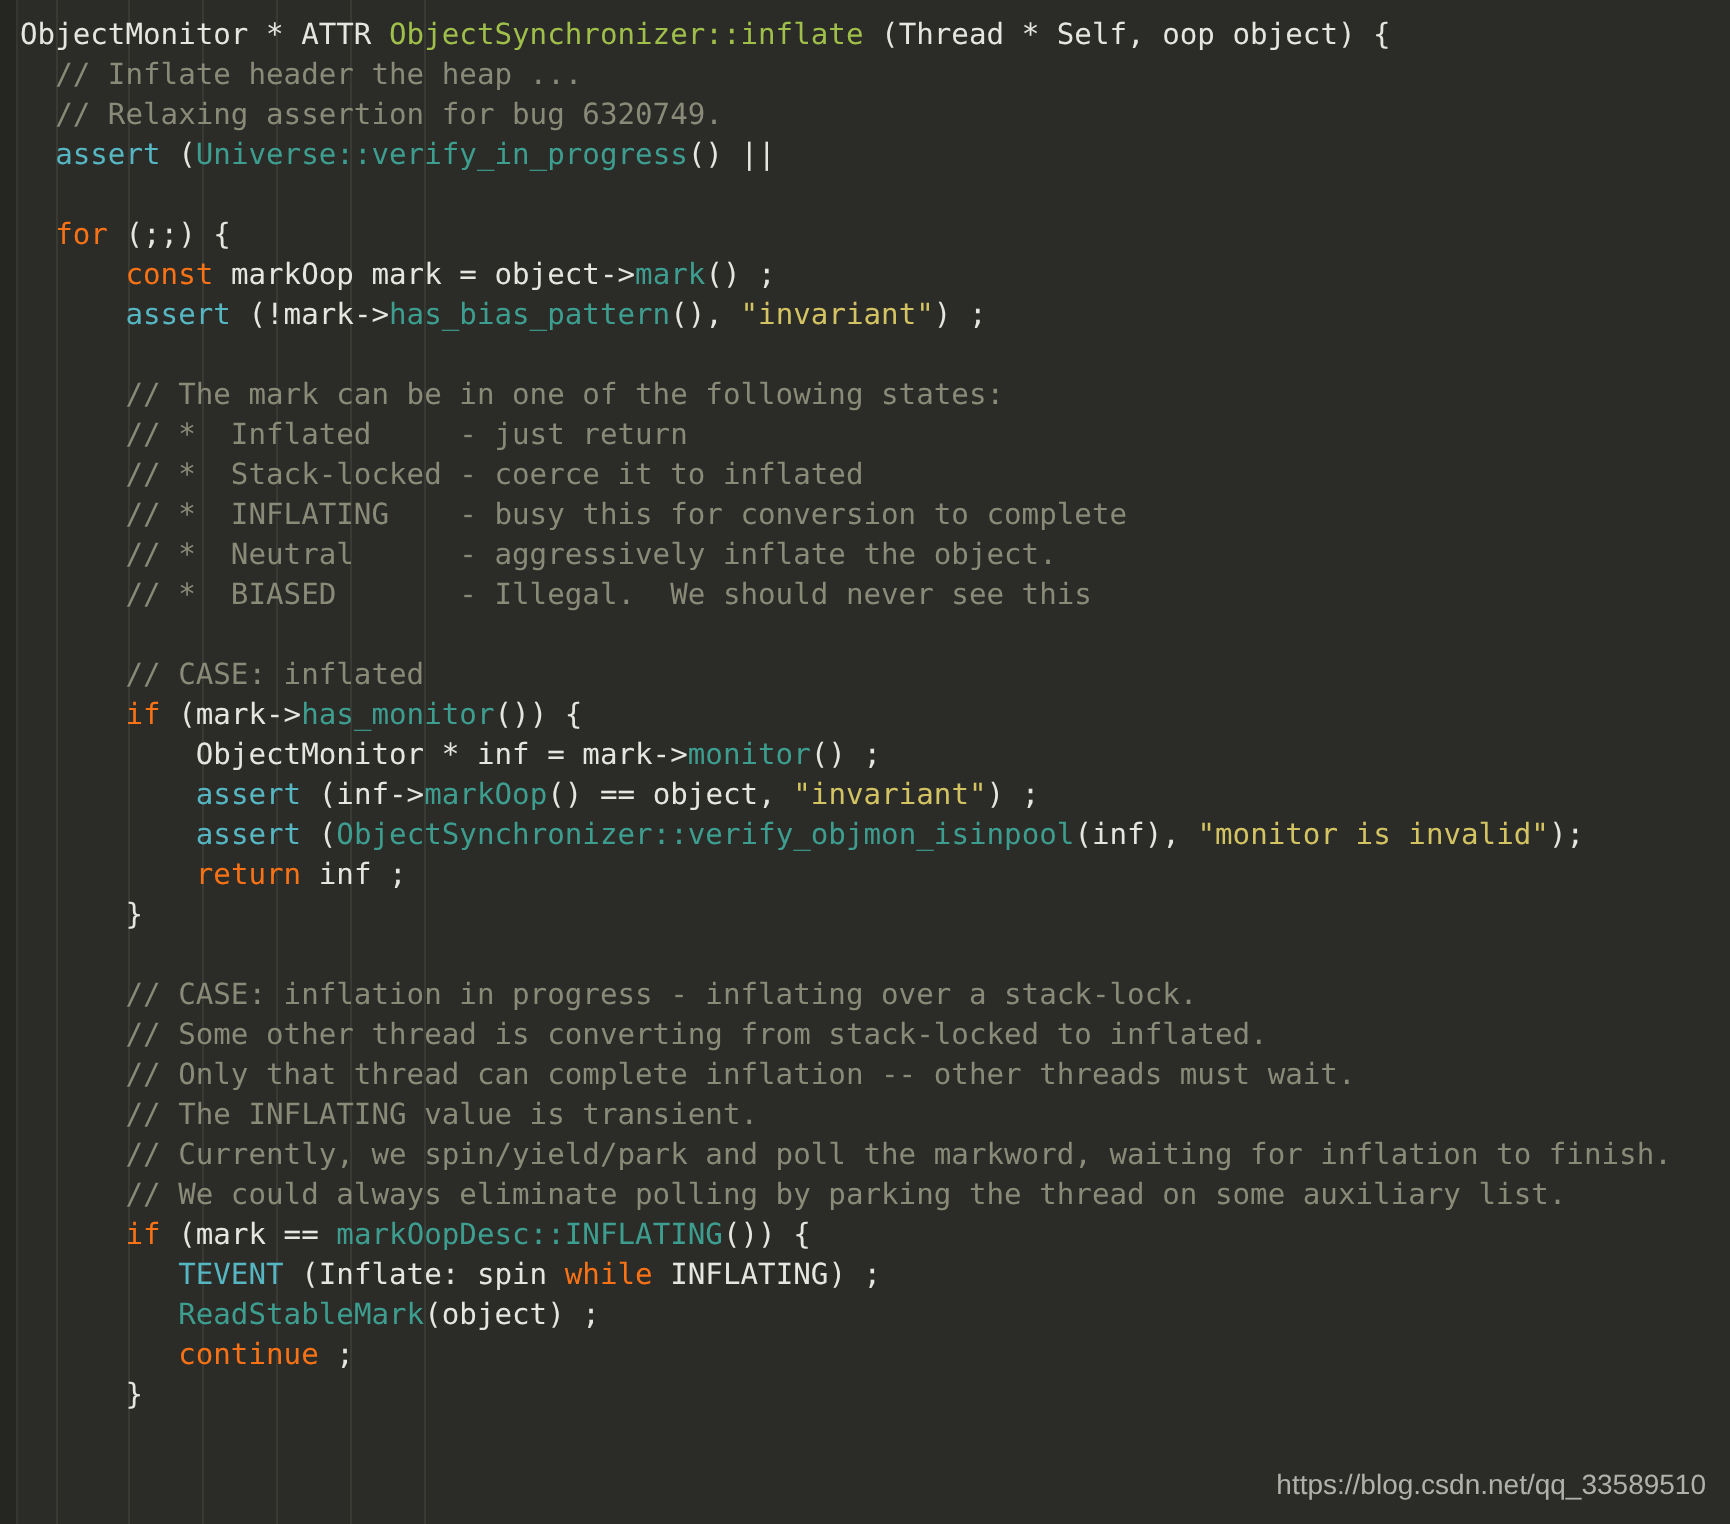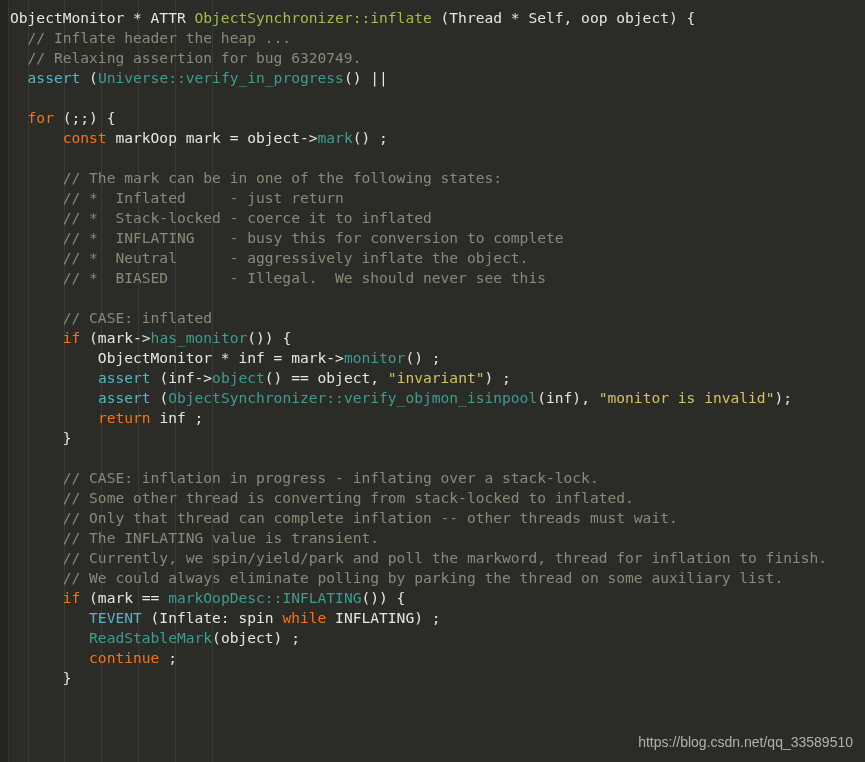--- a/index.html
+++ b/index.html
@@ -82,41 +82,42 @@
       <div class="indent-guide" style="left: 212px;"></div>
     </div>
   <div id="code-area">
       <div class="code-line"><span class="t-plain">ObjectMonitor * ATTR </span><span class="t-type">ObjectSynchronizer::inflate</span><span class="t-plain"> (Thread * Self, oop object) {</span></div>
       <div class="code-line"><span class="t-comment">  // Inflate header the heap ...</span></div>
       <div class="code-line"><span class="t-comment">  // Relaxing assertion for bug 6320749.</span></div>
       <div class="code-line"><span class="t-plain">  </span><span class="t-assert">assert</span><span class="t-plain"> (</span><span class="t-fn">Universe::verify_in_progress</span><span class="t-plain">() ||</span></div>
       <div class="code-line">&nbsp;</div>
       <div class="code-line"><span class="t-plain">  </span><span class="t-keyword">for</span><span class="t-plain"> (;;) {</span></div>
       <div class="code-line"><span class="t-plain">      </span><span class="t-keyword">const</span><span class="t-plain"> markOop mark = object-&gt;</span><span class="t-fn">mark</span><span class="t-plain">() ;</span></div>
+      <div class="code-line"><span class="t-plain">      </span><span class="t-assert">assert</span><span class="t-plain"> (!mark-&gt;</span><span class="t-fn">has_bias_pattern</span><span class="t-plain">(), </span><span class="t-string">"invariant"</span><span class="t-plain">) ;</span></div>
       <div class="code-line">&nbsp;</div>
       <div class="code-line"><span class="t-comment">      // The mark can be in one of the following states:</span></div>
       <div class="code-line"><span class="t-comment">      // *  Inflated     - just return</span></div>
       <div class="code-line"><span class="t-comment">      // *  Stack-locked - coerce it to inflated</span></div>
       <div class="code-line"><span class="t-comment">      // *  INFLATING    - busy this for conversion to complete</span></div>
       <div class="code-line"><span class="t-comment">      // *  Neutral      - aggressively inflate the object.</span></div>
       <div class="code-line"><span class="t-comment">      // *  BIASED       - Illegal.  We should never see this</span></div>
       <div class="code-line">&nbsp;</div>
       <div class="code-line"><span class="t-comment">      // CASE: inflated</span></div>
       <div class="code-line"><span class="t-plain">      </span><span class="t-keyword">if</span><span class="t-plain"> (mark-&gt;</span><span class="t-fn">has_monitor</span><span class="t-plain">()) {</span></div>
       <div class="code-line"><span class="t-plain">          ObjectMonitor * inf = mark-&gt;</span><span class="t-fn">monitor</span><span class="t-plain">() ;</span></div>
-      <div class="code-line"><span class="t-plain">          </span><span class="t-assert">assert</span><span class="t-plain"> (inf-&gt;</span><span class="t-fn">object</span><span class="t-plain">() == object, </span><span class="t-string">"invariant"</span><span class="t-plain">) ;</span></div>
+      <div class="code-line"><span class="t-plain">          </span><span class="t-assert">assert</span><span class="t-plain"> (inf-&gt;</span><span class="t-fn">markOop</span><span class="t-plain">() == object, </span><span class="t-string">"invariant"</span><span class="t-plain">) ;</span></div>
       <div class="code-line"><span class="t-plain">          </span><span class="t-assert">assert</span><span class="t-plain"> (</span><span class="t-fn">ObjectSynchronizer::verify_objmon_isinpool</span><span class="t-plain">(inf), </span><span class="t-string">"monitor is invalid"</span><span class="t-plain">);</span></div>
       <div class="code-line"><span class="t-plain">          </span><span class="t-keyword">return</span><span class="t-plain"> inf ;</span></div>
       <div class="code-line"><span class="t-plain">      }</span></div>
       <div class="code-line">&nbsp;</div>
       <div class="code-line"><span class="t-comment">      // CASE: inflation in progress - inflating over a stack-lock.</span></div>
       <div class="code-line"><span class="t-comment">      // Some other thread is converting from stack-locked to inflated.</span></div>
       <div class="code-line"><span class="t-comment">      // Only that thread can complete inflation -- other threads must wait.</span></div>
       <div class="code-line"><span class="t-comment">      // The INFLATING value is transient.</span></div>
-      <div class="code-line"><span class="t-comment">      // Currently, we spin/yield/park and poll the markword, thread for inflation to finish.</span></div>
+      <div class="code-line"><span class="t-comment">      // Currently, we spin/yield/park and poll the markword, waiting for inflation to finish.</span></div>
       <div class="code-line"><span class="t-comment">      // We could always eliminate polling by parking the thread on some auxiliary list.</span></div>
       <div class="code-line"><span class="t-plain">      </span><span class="t-keyword">if</span><span class="t-plain"> (mark == </span><span class="t-fn">markOopDesc::INFLATING</span><span class="t-plain">()) {</span></div>
       <div class="code-line"><span class="t-plain">         </span><span class="t-assert">TEVENT</span><span class="t-plain"> (Inflate: spin </span><span class="t-keyword">while</span><span class="t-plain"> INFLATING) ;</span></div>
       <div class="code-line"><span class="t-plain">         </span><span class="t-fn">ReadStableMark</span><span class="t-plain">(object) ;</span></div>
       <div class="code-line"><span class="t-plain">         </span><span class="t-keyword">continue</span><span class="t-plain"> ;</span></div>
       <div class="code-line"><span class="t-plain">      }</span></div>
     </div>
   <div id="watermark">https://blog.csdn.net/qq_33589510</div>
 </div>
 

